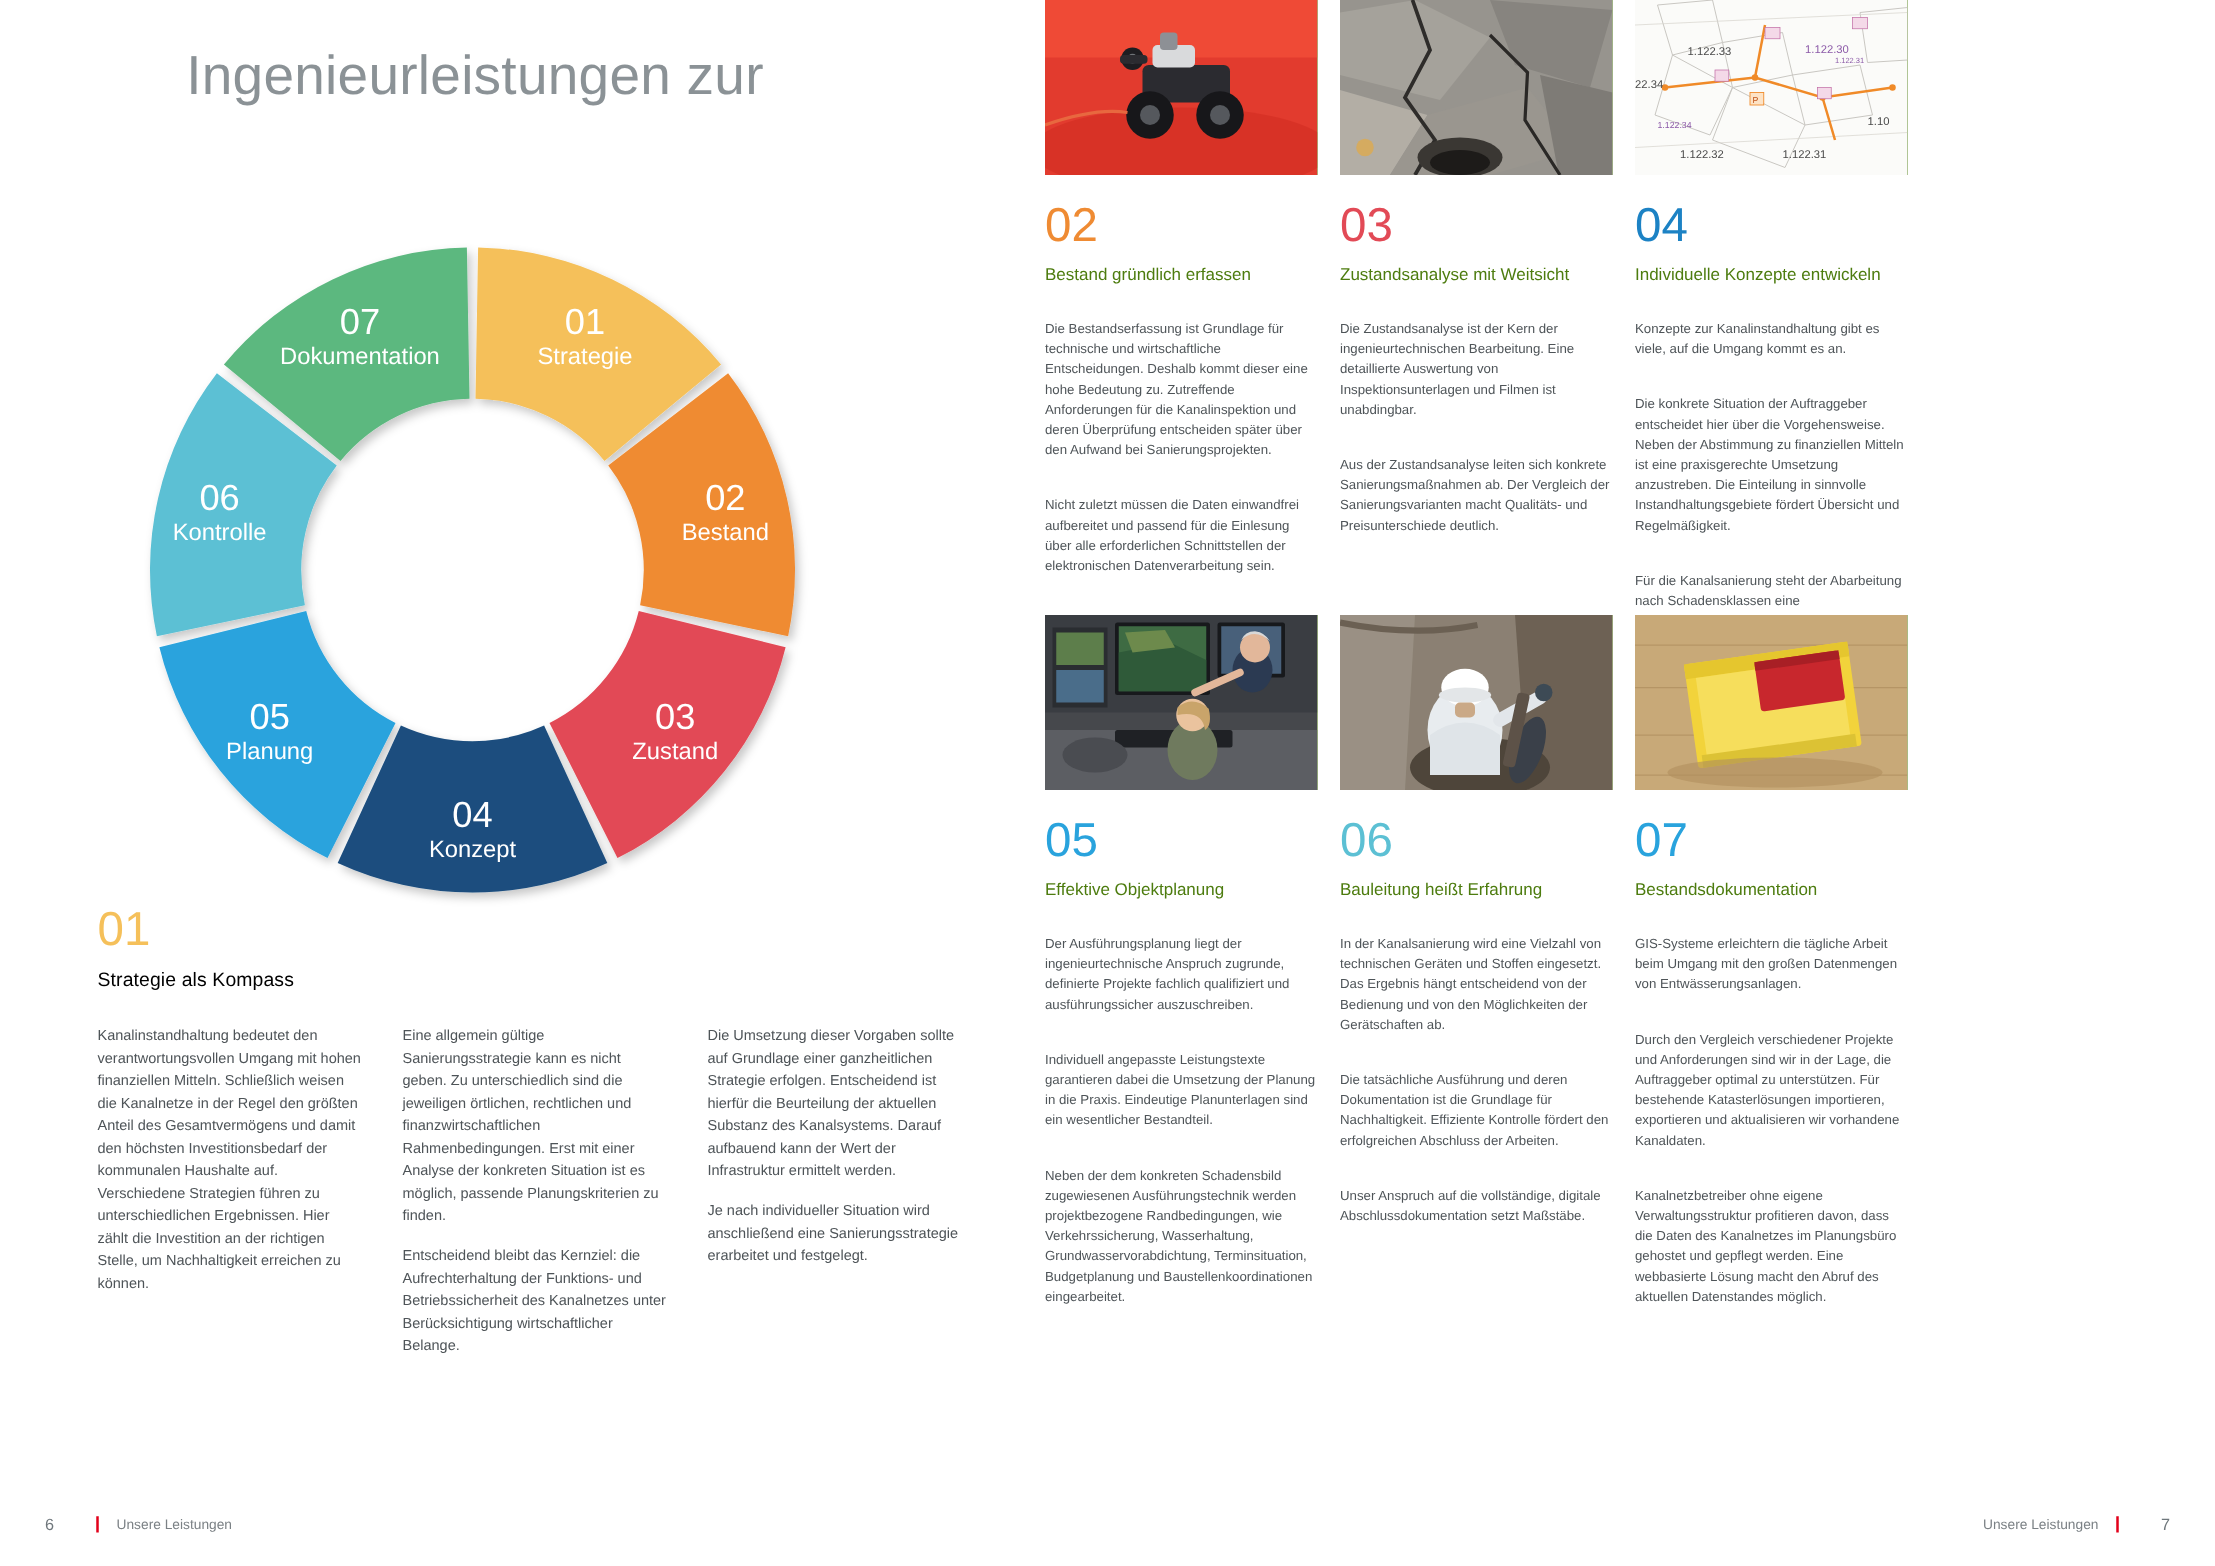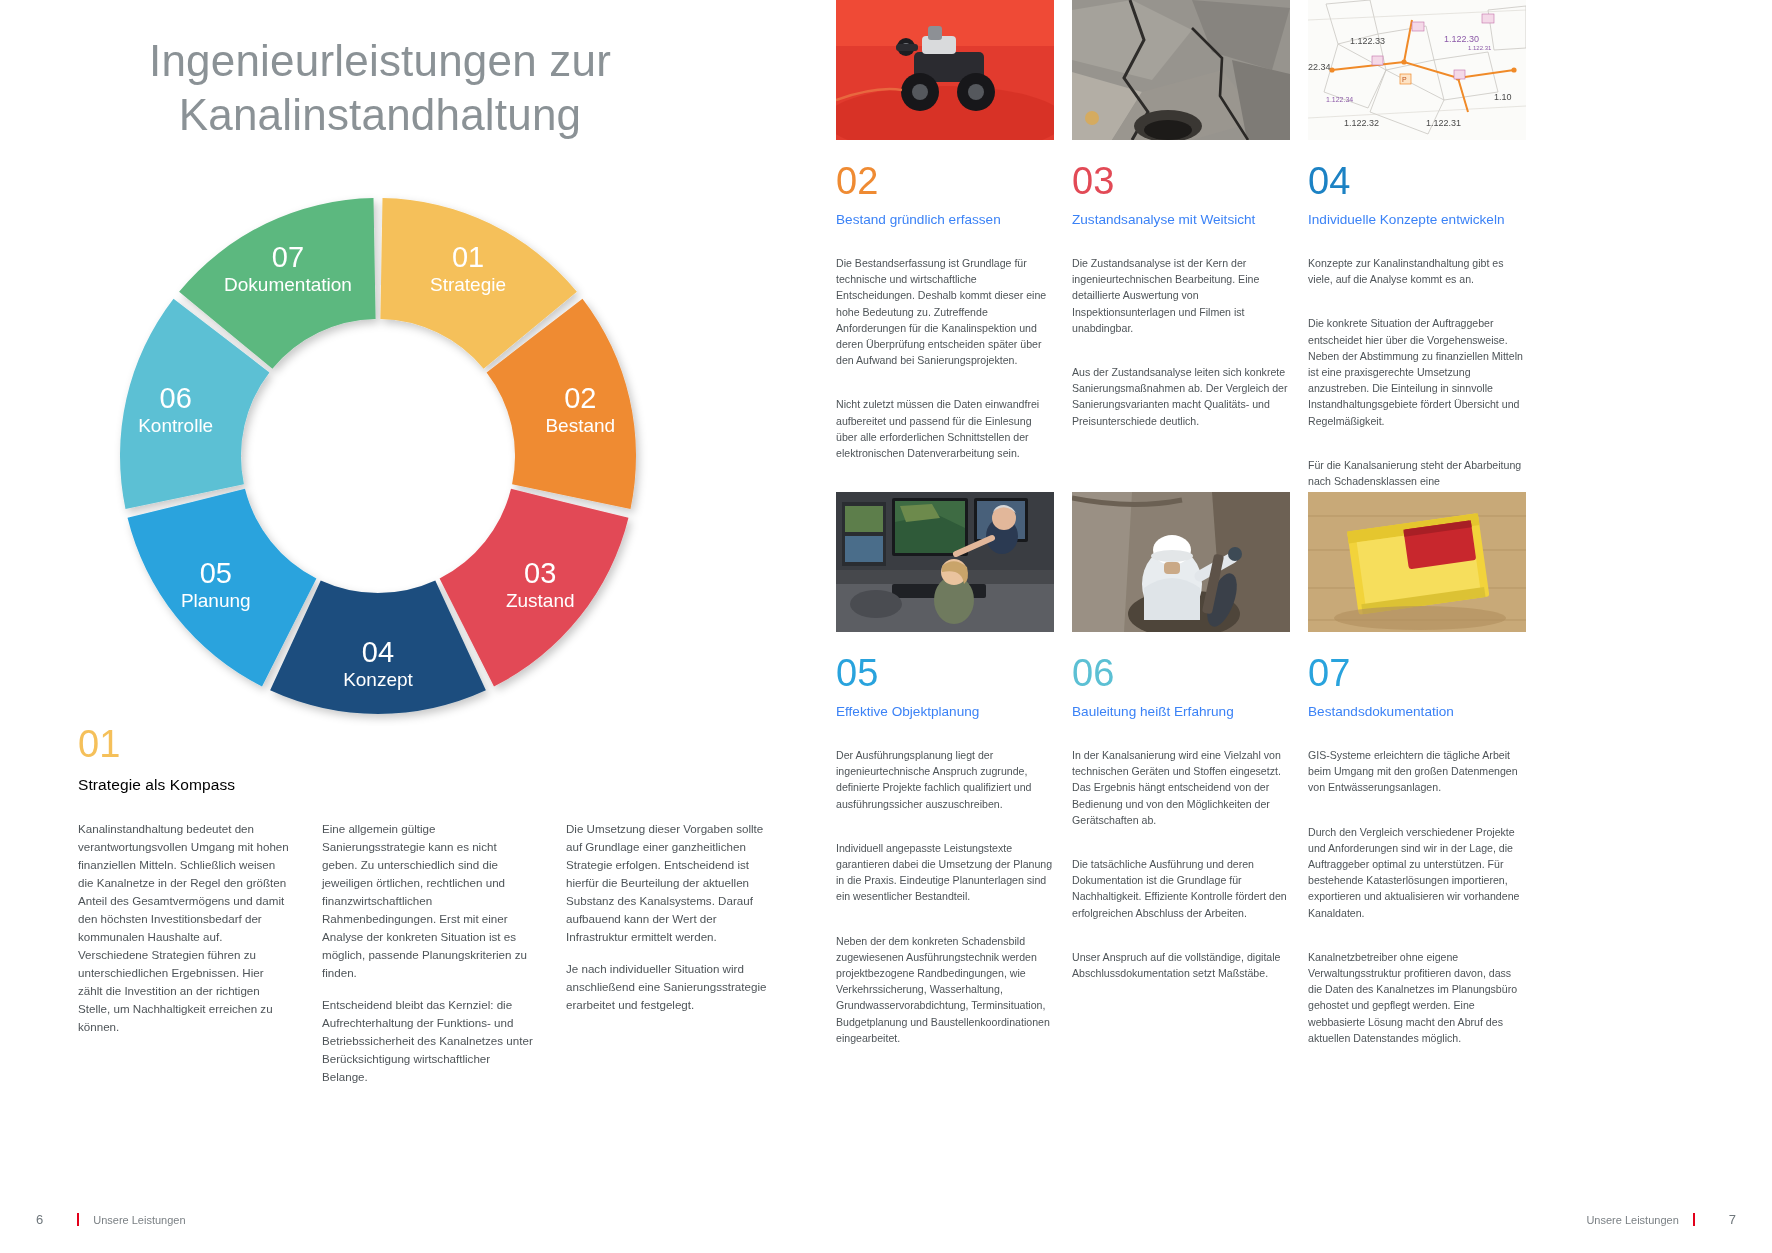--- a/index.html
+++ b/index.html
@@ -60,21 +60,21 @@
 
   .rcol { width: 218px; }
 
   .thumb {
     width: 218px; height: 140px; overflow: hidden; position: relative;
     background: #4d7c0f;
   }
   .thumb svg { display: block; width: 100%; height: 100%; }
 
   .rnum { font-size: 38px; font-weight: 300; line-height: 1; margin-top: 22px; }
-  .rhead { font-size: 13.6px; color: #3b82f6; margin-top: 12px; font-weight: 400; }
+  .rhead { font-size: 13.6px; color: #4d7c0f; margin-top: 12px; font-weight: 400; }
   .rbody { margin-top: 13px; }
   .rbody p {
     font-size: 10.6px; line-height: 1.53; color: #4e5458; margin-bottom: 13px; margin-top: 28px;
   }
 
   
   .footer-l, .footer-r {
     position: absolute; bottom: 26px; font-size: 11px; color: #7b8185;
     display: flex; align-items: center; gap: 0;
   }
@@ -88,21 +88,20 @@
 </style>
 </head>
 <body>
 
 <div class="spread">
 
   <div class="page-left">
 
     <div class="title">
       <span>Ingenieurleistungen zur</span>
-      <span class="l2">Kanalinstandhaltung</span>
     </div>
 
     <div class="donut-wrap">
       <svg viewBox="0 0 540 540">
         <defs>
           <filter id="shad" x="-30%" y="-30%" width="160%" height="160%">
             <feDropShadow dx="3" dy="4" stdDeviation="4" flood-color="#000" flood-opacity="0.22"></feDropShadow>
           </filter>
         </defs>
         <g id="donut-segments" filter="url(#shad)">
@@ -261,21 +260,21 @@
             </g>
             <g fill="#fde3c6" stroke="#f08a28" stroke-width="0.7">
               <rect x="92" y="74" width="11" height="10"></rect>
             </g>
             <text x="94" y="82" font-size="7" fill="#c1541a" font-family="Liberation Sans, sans-serif">P</text>
           </svg>
         </div>
         <div class="rnum" style="color:#1c82c4">04</div>
         <div class="rhead">Individuelle Konzepte entwickeln</div>
         <div class="rbody">
-          <p>Konzepte zur Kanalinstandhaltung gibt es viele, auf die Analyse kommt es an.</p>
+          <p>Konzepte zur Kanalinstandhaltung gibt es viele, auf die Umgang kommt es an.</p>
           <p>Die konkrete Situation der Auftraggeber entscheidet hier über die Vorgehensweise. Neben der Abstimmung zu finanziellen Mitteln ist eine praxisgerechte Umsetzung anzustreben. Die Einteilung in sinnvolle Instandhaltungsgebiete fördert Übersicht und Regelmäßigkeit.</p>
           <p>Für die Kanalsanierung steht der Abarbeitung nach Schadensklassen eine ingenieurtechnisch begründete Prioritätenauswahl gegenüber.</p>
         </div>
       </div>
     </div>
 
     <div class="grid-bot">
 
       <div class="rcol">
         <div class="thumb">

